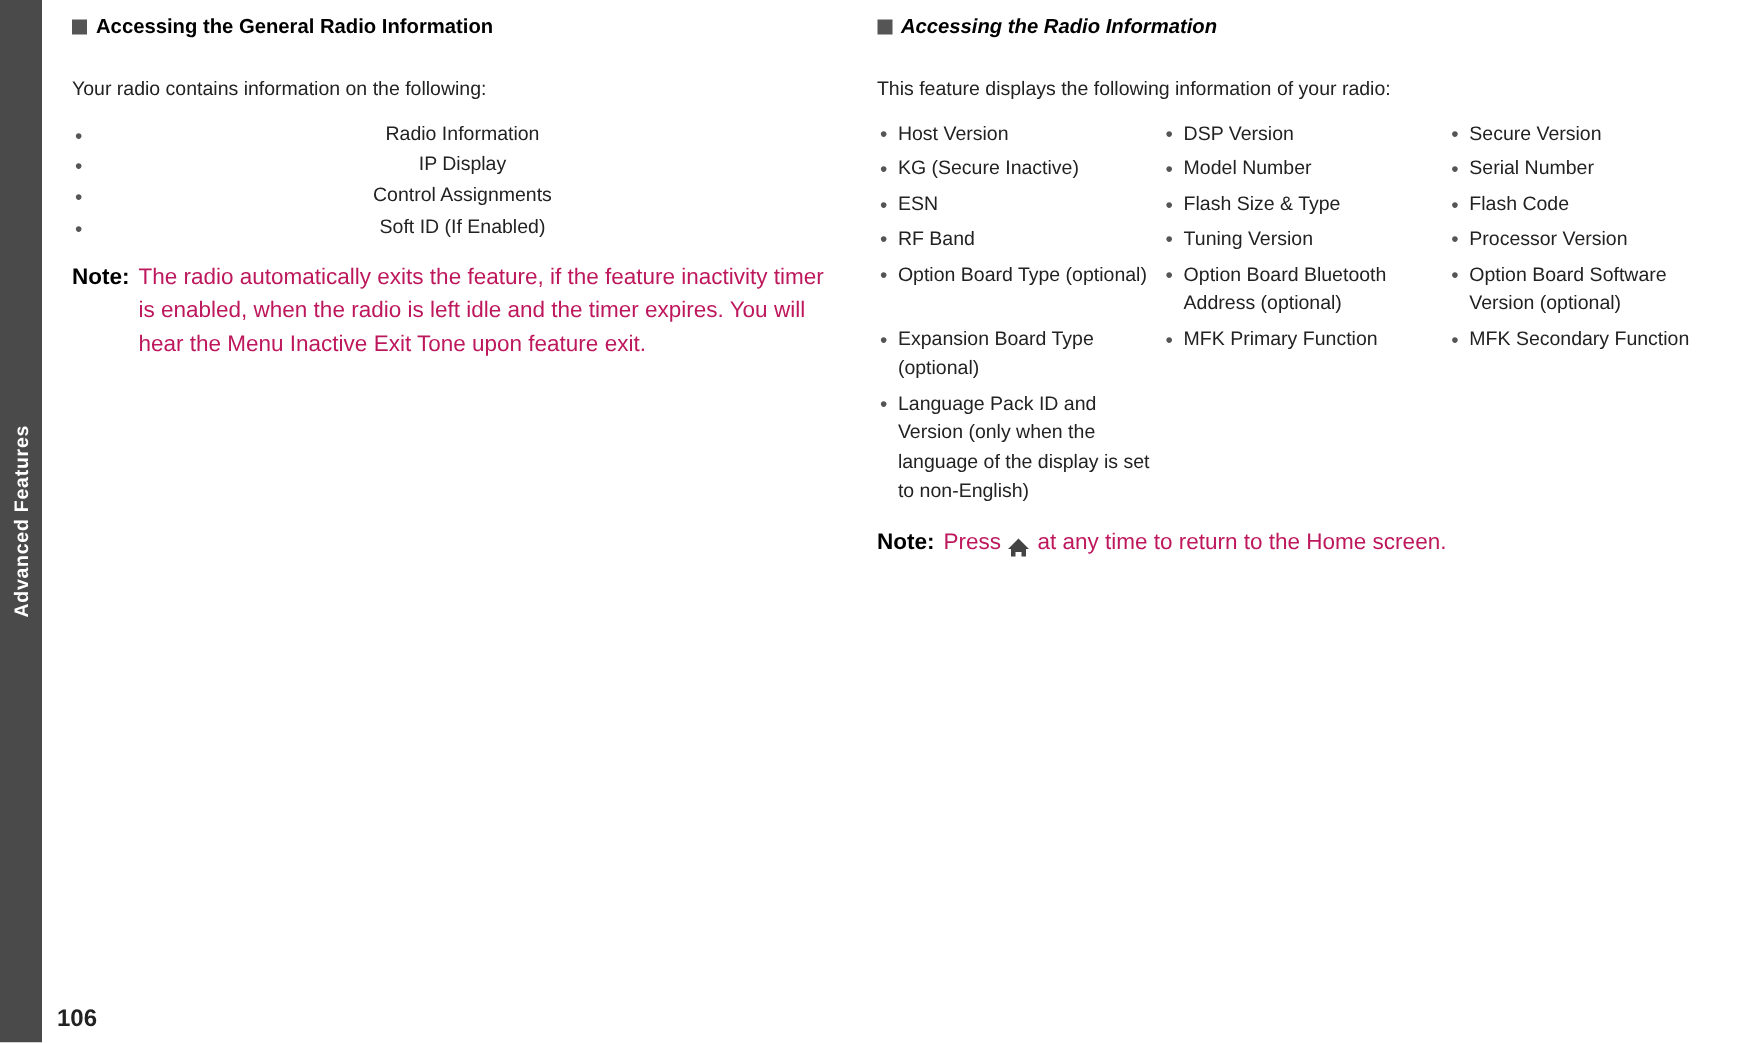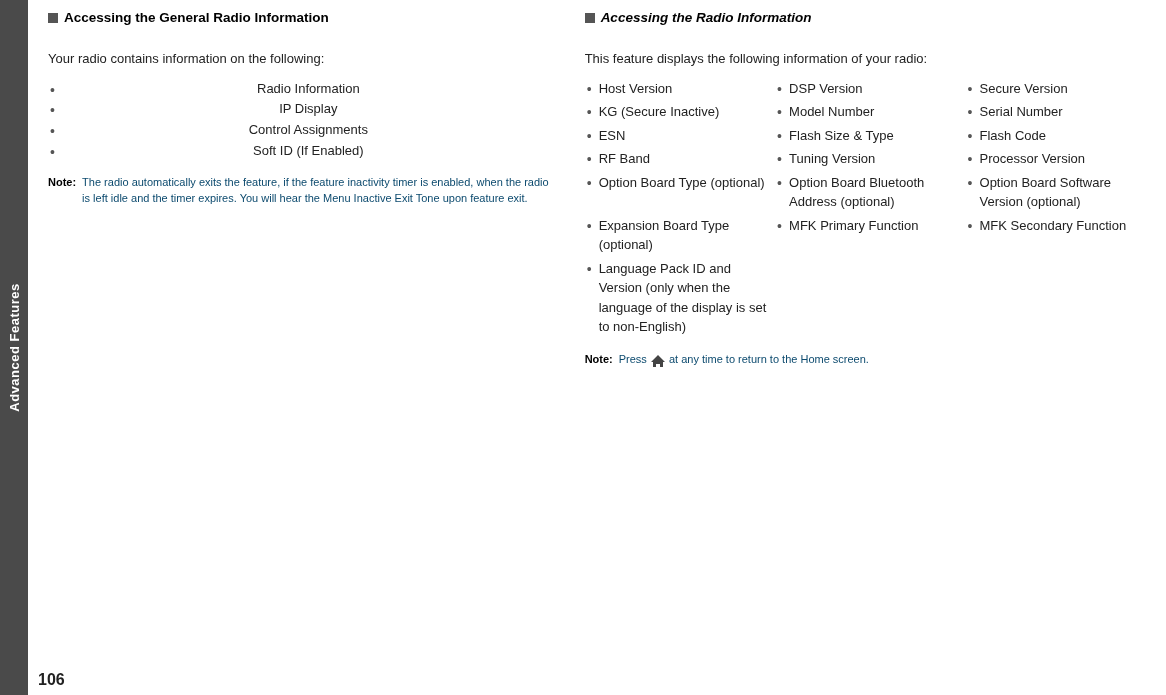--- a/index.html
+++ b/index.html
@@ -111,32 +111,32 @@
       left: 2px;
       color: #555;
       font-size: 14px;
     }
 
     
     .note-block {
       display: flex;
       gap: 6px;
       margin-top: 0;
-      font-size: 11px;
+      font-size: 15px;
       line-height: 1.5;
     }
 
     .note-label {
       font-weight: bold;
       white-space: nowrap;
       flex-shrink: 0;
     }
 
     .note-text {
-      color: #0c4a6e;
+      color: #be185d;
     }
 
     
     .two-col-bullets {
       display: grid;
       grid-template-columns: 1fr 1fr 1fr;
       gap: 0;
       margin-bottom: 10px;
     }
 

